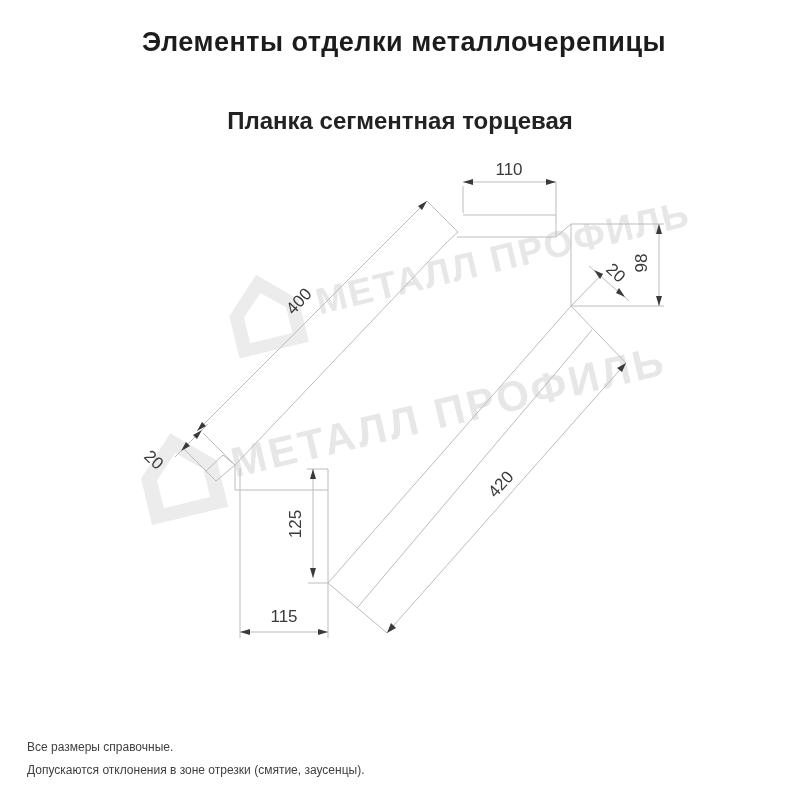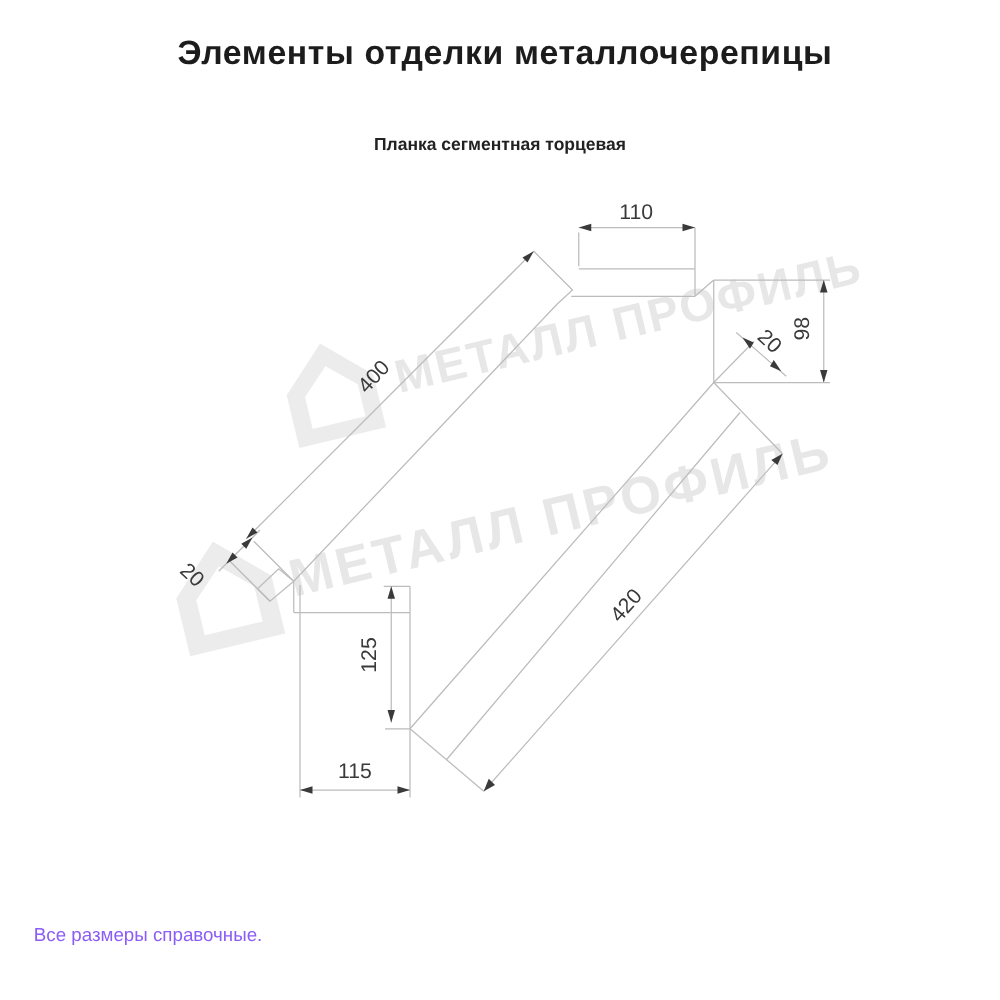--- a/index.html
+++ b/index.html
@@ -1,24 +1,24 @@
 <!DOCTYPE html>
 <html><head>
 <meta charset="utf-8">
 <style>
   html,body{margin:0;padding:0;background:#ffffff;}
   #page{position:relative;width:800px;height:800px;background:#ffffff;overflow:hidden;
         font-family:"Liberation Sans", sans-serif;}
   .title{position:absolute;top:27px;left:4px;width:800px;text-align:center;
          font-size:27px;font-weight:bold;color:#1c1c1c;letter-spacing:0.5px;}
   .subtitle{position:absolute;left:0;width:800px;text-align:center;
-            font-size:14px;font-weight:bold;color:#222222;}
+            font-size:24px;font-weight:bold;color:#222222;}
   .sub1{top:107px;}
   .sub2{top:133px;}
-  .footer{position:absolute;left:27px;font-size:15px;color:#8b5cf6;}
+  .footer{position:absolute;left:27px;font-size:12px;color:#404040;}
   .f1{top:740px;}
   .f2{top:763px;}
   svg{position:absolute;left:0;top:0;}
   .thin{stroke:#bcbcbc;stroke-width:1;fill:none;}
   .arr{fill:#3a3a3a;stroke:none;}
   .dimtxt{font-family:"Liberation Sans", sans-serif;font-size:17px;fill:#3a3a3a;}
   .halo{paint-order:stroke;stroke:#ffffff;stroke-width:6;}
   .wmtext{font-family:"Liberation Sans", sans-serif;font-weight:bold;fill:#e7e7e7;}
   .wmlogo-outer{fill:#ececec;}
   .wmlogo-inner{fill:#ffffff;}
@@ -95,13 +95,14 @@
       <text class="dimtxt halo" transform="translate(612,277) rotate(43)" text-anchor="middle">20</text>
       <text class="dimtxt" transform="translate(303,305) rotate(-47)" text-anchor="middle">400</text>
       <text class="dimtxt" transform="translate(150,464) rotate(43)" text-anchor="middle">20</text>
       <text class="dimtxt" transform="translate(301,524) rotate(-90)" text-anchor="middle">125</text>
       <text class="dimtxt" x="284" y="622" text-anchor="middle">115</text>
       <text class="dimtxt" transform="translate(505,488) rotate(-48)" text-anchor="middle">420</text>
     </g>
   </svg>
 
   <div class="footer f1">Все размеры справочные.</div>
+  <div class="footer f2">Допускаются отклонения в зоне отрезки (смятие, заусенцы).</div>
 </div>
 
 </body></html>

